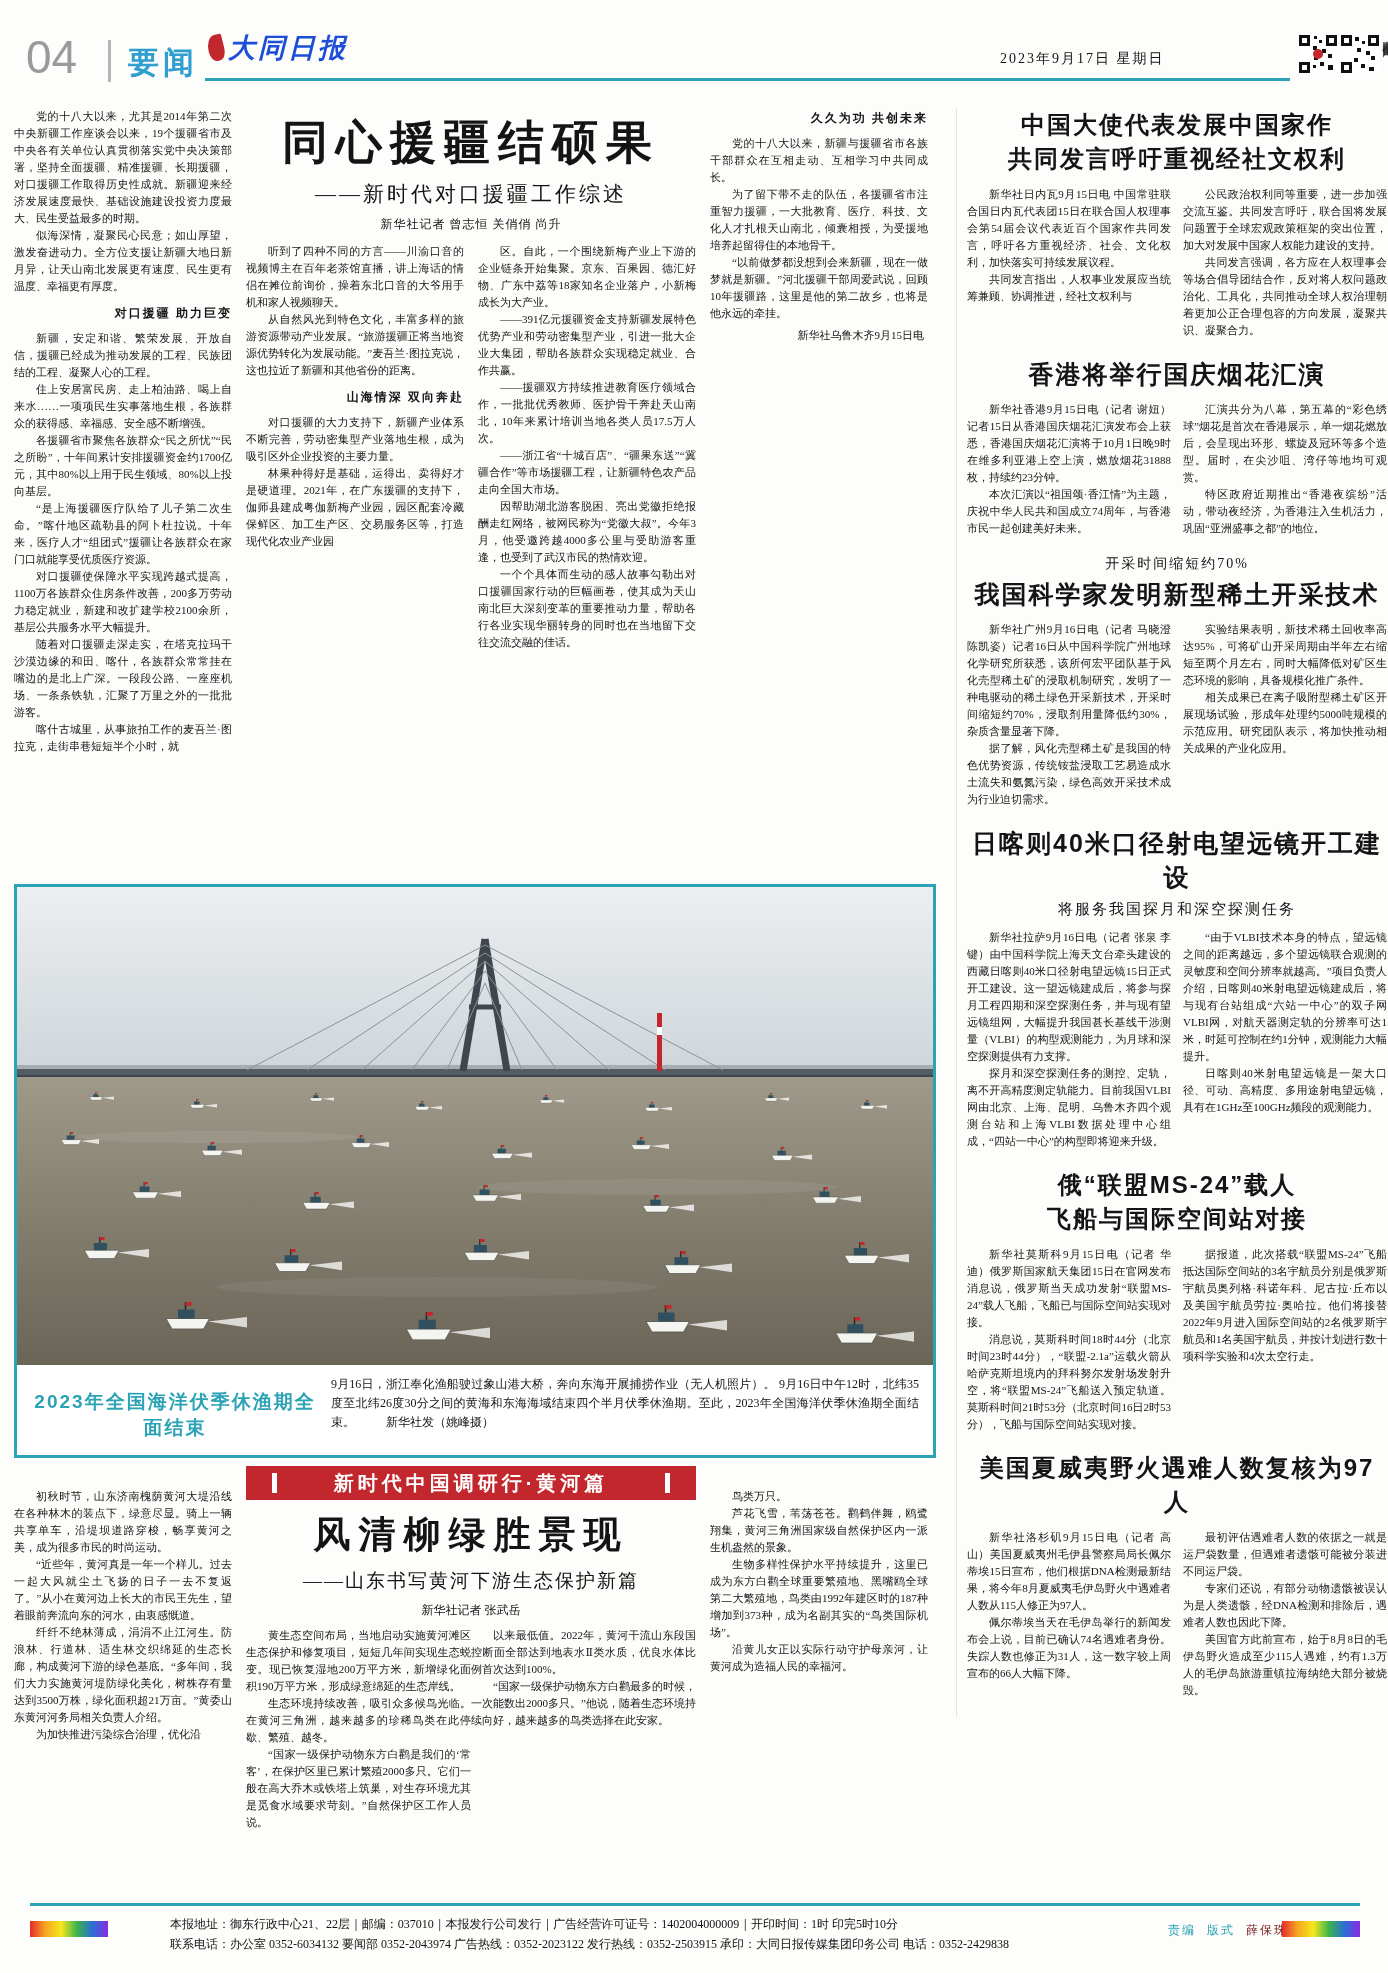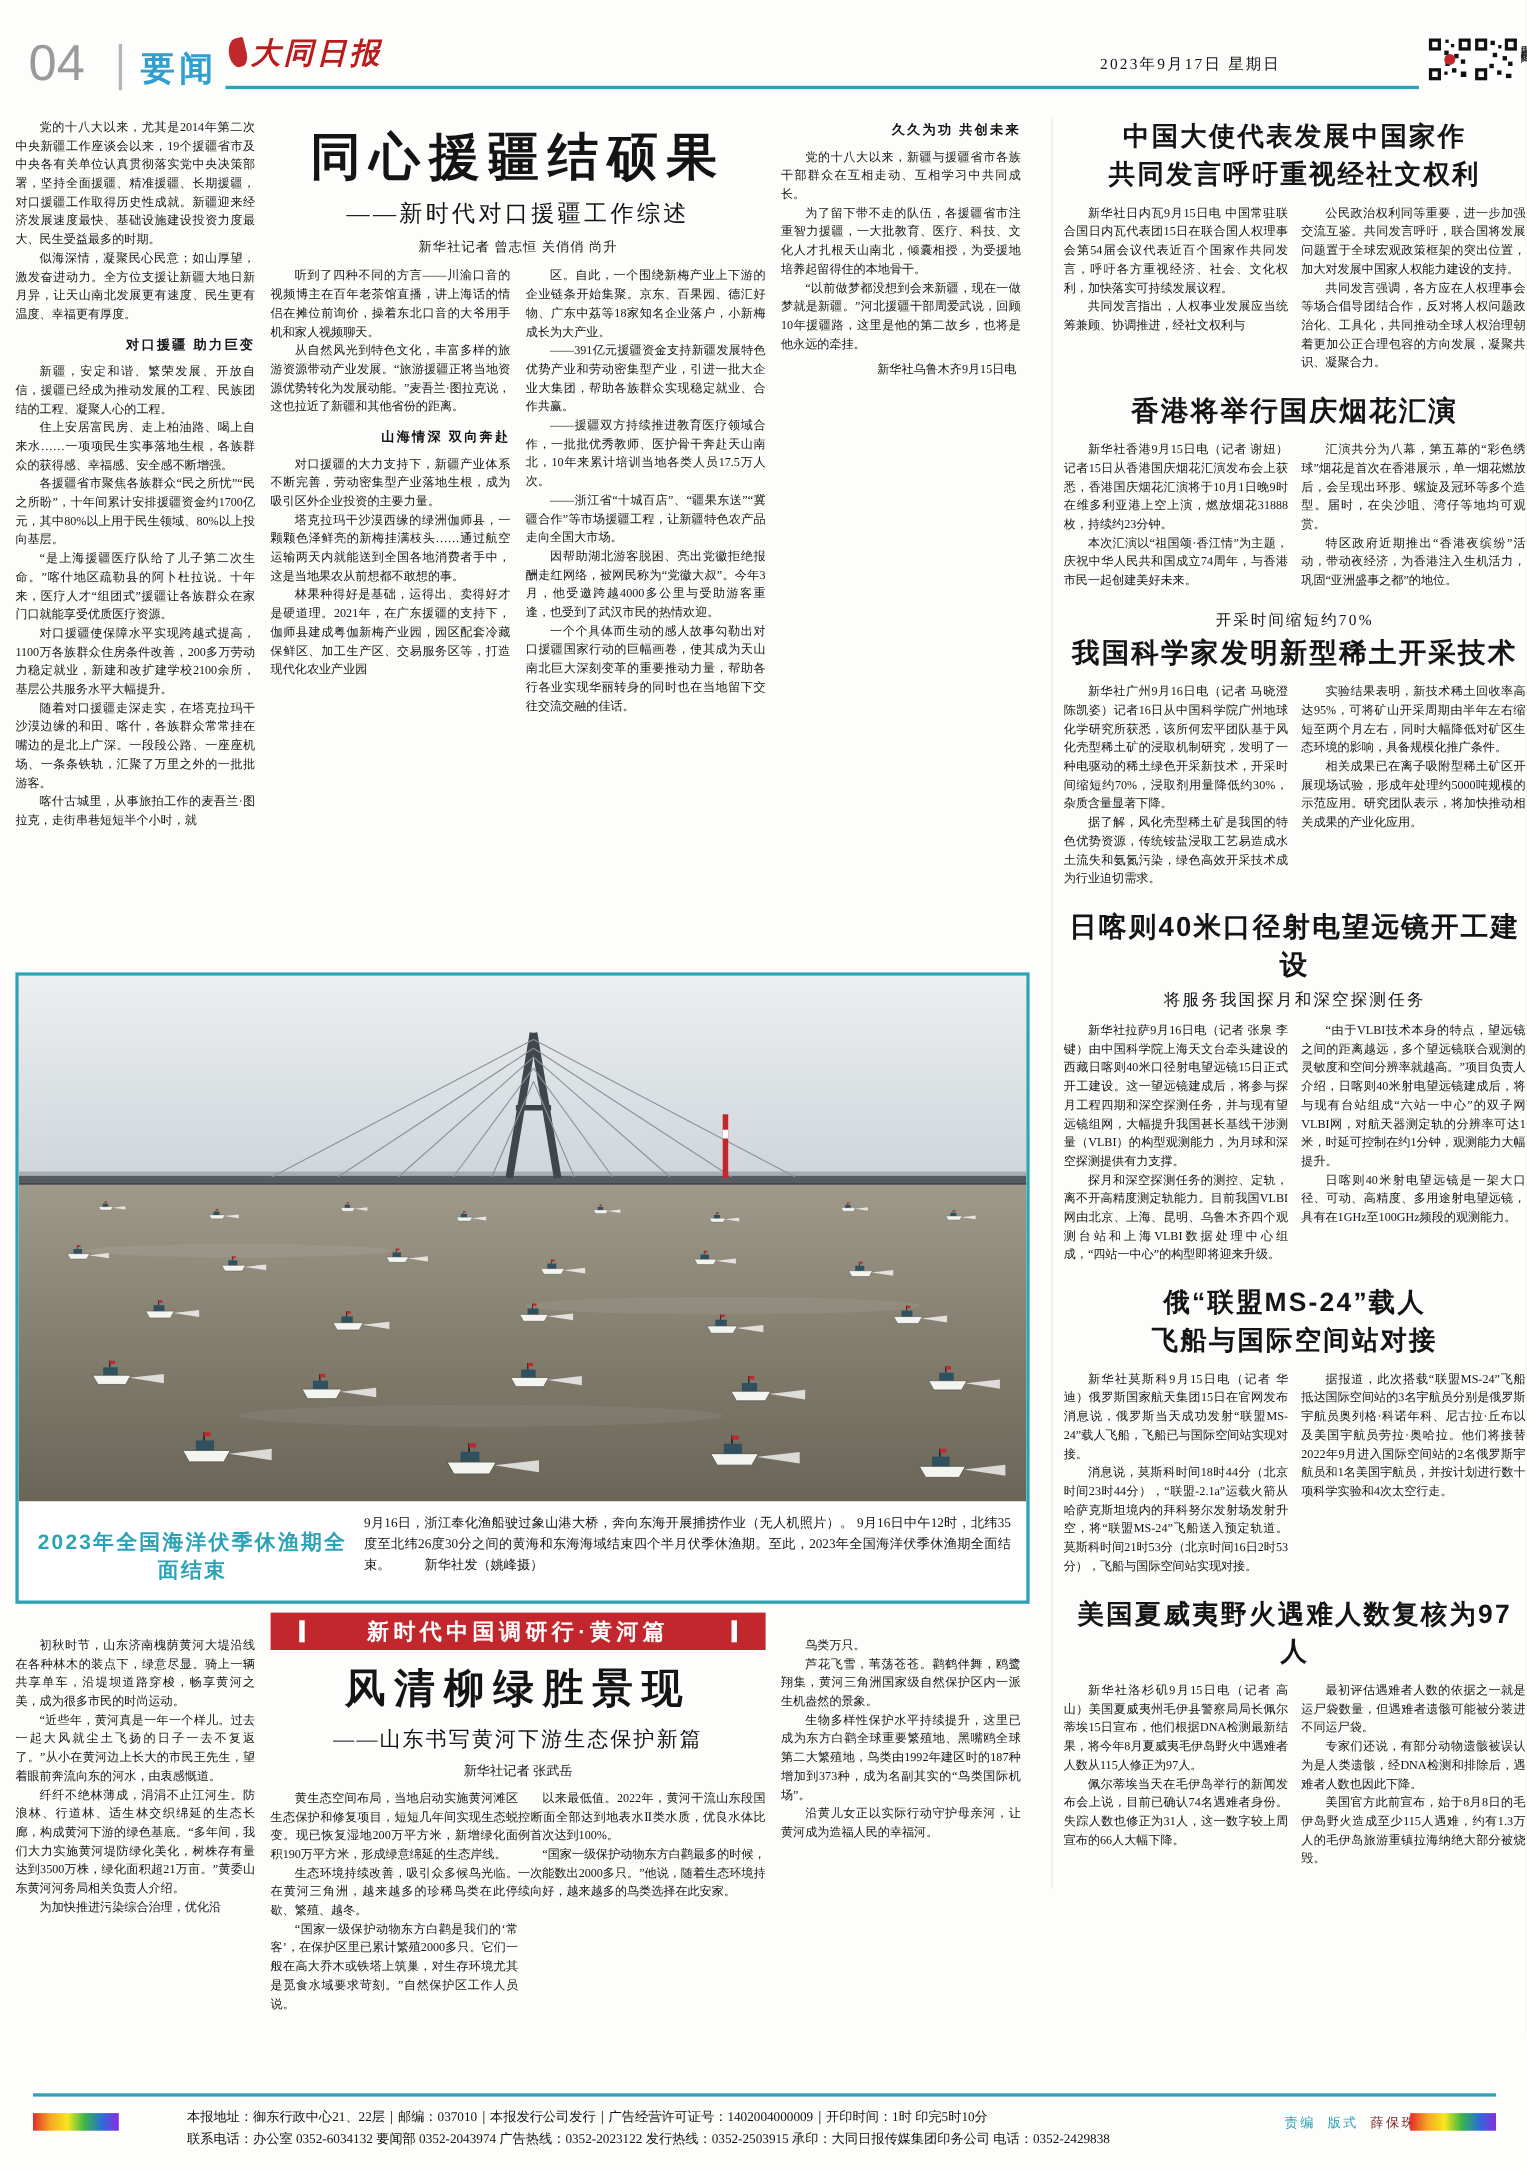--- a/index.html
+++ b/index.html
@@ -6,21 +6,21 @@
   .page{position:relative;width:1388px;height:1973px;background:#fdfdfb;margin:0 auto;
         font-family:"Liberation Serif","DejaVu Serif",serif;color:#141414;overflow:hidden;}
   .hd-sans{font-family:"Liberation Sans","DejaVu Sans",sans-serif;}
 
   
   .header{position:absolute;left:0;top:0;width:100%;height:106px;}
   .page-num{position:absolute;left:26px;top:30px;font-size:46px;color:#9a9a9a;font-family:"Liberation Sans",sans-serif;}
   .hd-div{position:absolute;left:108px;top:40px;width:3px;height:42px;background:#b5b5b5;}
   .section-name{position:absolute;left:128px;top:42px;font-size:31px;font-weight:bold;color:#2f9fd0;letter-spacing:4px;}
   .masthead{position:absolute;left:208px;top:30px;font-size:27px;font-weight:bold;font-style:italic;
-            color:#b91c1c;letter-spacing:3px;white-space:nowrap;}
+            color:#1d4ed8;letter-spacing:3px;white-space:nowrap;}
   .flame{display:inline-block;width:16px;height:26px;background:#c1272d;border-radius:80% 10% 60% 60%;
          transform:rotate(-14deg);margin-right:4px;vertical-align:-4px;}
   .hd-rule{position:absolute;left:205px;top:78px;width:1085px;height:3px;background:#2ba3b5;}
   .hd-date{position:absolute;left:1000px;top:50px;font-size:14px;letter-spacing:2px;}
   .qr-wrap{position:absolute;left:1298px;top:34px;display:flex;align-items:flex-start;}
   .qr{width:40px;height:40px;margin-right:2px;}
   .qr-caption{writing-mode:vertical-rl;font-size:9px;line-height:10px;letter-spacing:1px;color:#222;height:80px;}
 
   
   p.para{margin:0;font-size:11px;line-height:17px;text-align:justify;text-indent:2em;}
@@ -164,21 +164,20 @@
       </div>
       <div class="m-cols">
         <div class="mc">
           <div>
               <p class="para">听到了四种不同的方言——川渝口音的视频博主在百年老茶馆直播，讲上海话的情侣在摊位前询价，操着东北口音的大爷用手机和家人视频聊天。</p>
               <p class="para">从自然风光到特色文化，丰富多样的旅游资源带动产业发展。“旅游援疆正将当地资源优势转化为发展动能。”麦吾兰·图拉克说，这也拉近了新疆和其他省份的距离。</p>
             </div>
           <h3 class="subhead">山海情深 双向奔赴</h3>
           <div>
               <p class="para">对口援疆的大力支持下，新疆产业体系不断完善，劳动密集型产业落地生根，成为吸引区外企业投资的主要力量。</p>
-              <p class="para">塔克拉玛干沙漠西缘的绿洲伽师县，一颗颗色泽鲜亮的新梅挂满枝头……通过航空运输两天内就能送到全国各地消费者手中，这是当地果农从前想都不敢想的事。</p>
               <p class="para">林果种得好是基础，运得出、卖得好才是硬道理。2021年，在广东援疆的支持下，伽师县建成粤伽新梅产业园，园区配套冷藏保鲜区、加工生产区、交易服务区等，打造现代化农业产业园</p>
             </div>
         </div>
         <div class="mc">
           <div>
               <p class="para">区。自此，一个围绕新梅产业上下游的企业链条开始集聚。京东、百果园、德汇好物、广东中荔等18家知名企业落户，小新梅成长为大产业。</p>
               <p class="para">——391亿元援疆资金支持新疆发展特色优势产业和劳动密集型产业，引进一批大企业大集团，帮助各族群众实现稳定就业、合作共赢。</p>
               <p class="para">——援疆双方持续推进教育医疗领域合作，一批批优秀教师、医护骨干奔赴天山南北，10年来累计培训当地各类人员17.5万人次。</p>
               <p class="para">——浙江省“十城百店”、“疆果东送”“冀疆合作”等市场援疆工程，让新疆特色农产品走向全国大市场。</p>
               <p class="para">因帮助湖北游客脱困、亮出党徽拒绝报酬走红网络，被网民称为“党徽大叔”。今年3月，他受邀跨越4000多公里与受助游客重逢，也受到了武汉市民的热情欢迎。</p>

